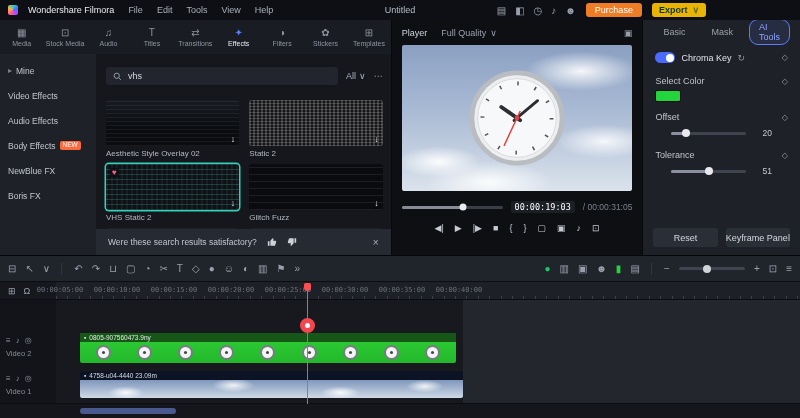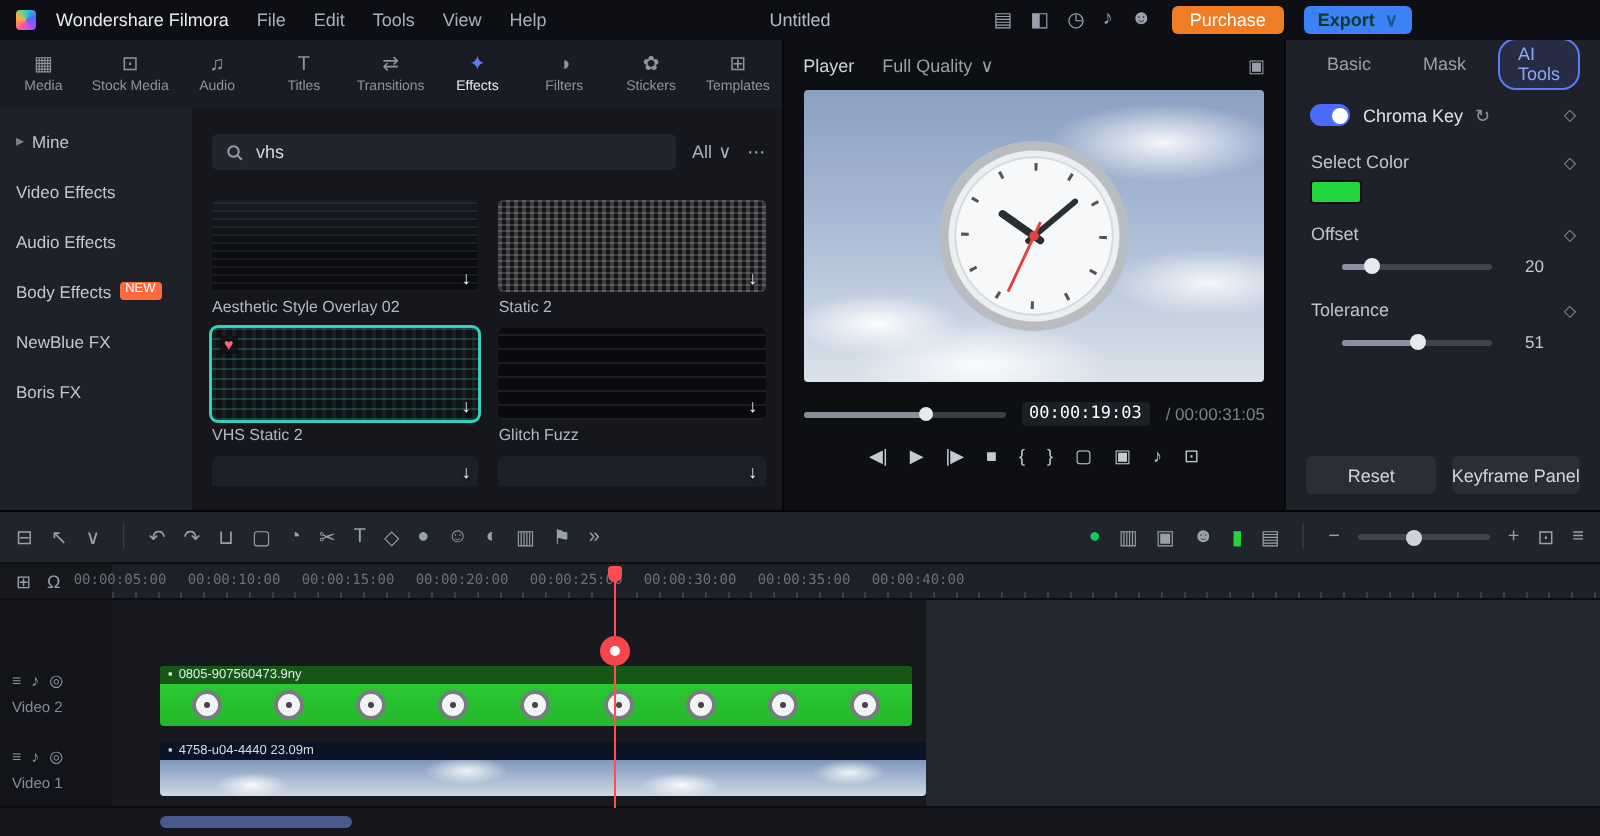--- a/index.html
+++ b/index.html
@@ -8,21 +8,21 @@
 .app{position:relative;width:800px;height:418px;color:#c6cad2;font-size:9px}
 
 .titlebar{position:absolute;left:0;top:0;right:0;height:20px;background:#0d0f14;display:flex;align-items:center;padding:0 8px;gap:10px;z-index:6}
 .logo{width:10px;height:10px;border-radius:2px;background:conic-gradient(#2dd4bf,#4b6bff,#b44bff,#ff5f8f,#ffb13d,#2dd4bf);flex:0 0 auto}
 .brand{color:#e8eaee;white-space:nowrap}
 .menus{display:flex;gap:14px;color:#aab0ba;margin-left:4px}
 .proj-title{position:absolute;left:50%;transform:translateX(-50%);color:#b7bcc6}
 .tb-right{margin-left:auto;display:flex;align-items:center;gap:10px;margin-right:86px}
 .tb-icons{display:flex;gap:9px;color:#9aa0ab;font-size:10px}
 .btn-purchase{background:#ef7d25;color:#fff;border-radius:3px;padding:2px 9px;font-size:9px}
-.btn-export{background:#3b82f6;color:#0b3a2b;border-radius:3px;padding:2px 7px;font-size:9px;display:flex;align-items:center;gap:5px;font-weight:bold}
+.btn-export{background:#eab308;color:#0b3a2b;border-radius:3px;padding:2px 7px;font-size:9px;display:flex;align-items:center;gap:5px;font-weight:bold}
 .btn-export .sep{opacity:.6}
 
 .main{position:absolute;top:20px;left:0;width:800px;height:235px;display:flex}
 .left-panel{width:392px;background:#15171d;display:flex;flex-direction:column;border-right:1px solid #07080b}
 .tabstrip{height:34px;background:#191c23;display:flex;align-items:stretch}
 .mtab{flex:1;display:flex;flex-direction:column;align-items:center;justify-content:center;gap:2px;color:#8e94a0;cursor:pointer}
 .mtab .ti{font-size:10px;line-height:10px}
 .mtab .tl{font-size:7px;white-space:nowrap}
 .mtab.active{color:#e9ebef}
 .mtab.active .ti{color:#5b7cfa}
@@ -281,20 +281,34 @@
               </div>
             </div>
           <div class="partial-row">
             <div class="partial-thumb">
                 <span class="dl">↓</span>
               </div>
             <div class="partial-thumb">
                 <span class="dl">↓</span>
               </div>
           </div>
+          <div class="feedback">
+            <span class="fb-text">Were these search results satisfactory?</span>
+            <span class="fb-ic">
+                <svg width="10" height="10" viewBox="0 0 24 24" fill="currentColor">
+                  <path d="M2 10h4v11H2zM22 11c0-1.1-.9-2-2-2h-5.3l.9-4.1c.2-1-.5-1.9-1.5-1.9-.5 0-1 .2-1.3.6L8 9v12h9.8c.9 0 1.7-.6 1.9-1.5l2.2-7.6c.1-.3.1-.6.1-.9z"></path>
+                </svg>
+              </span>
+            <span class="fb-ic">
+                <svg width="10" height="10" viewBox="0 0 24 24" fill="currentColor" style="transform:rotate(180deg)">
+                  <path d="M2 10h4v11H2zM22 11c0-1.1-.9-2-2-2h-5.3l.9-4.1c.2-1-.5-1.9-1.5-1.9-.5 0-1 .2-1.3.6L8 9v12h9.8c.9 0 1.7-.6 1.9-1.5l2.2-7.6c.1-.3.1-.6.1-.9z"></path>
+                </svg>
+              </span>
+            <span class="fb-close">×</span>
+          </div>
         </div>
       </div>
     </section>
 
     <section class="player">
       <div class="pl-header">
         <span>Player</span>
         <span class="pl-quality">
           <span>Full Quality</span>
           <span>∨</span>

